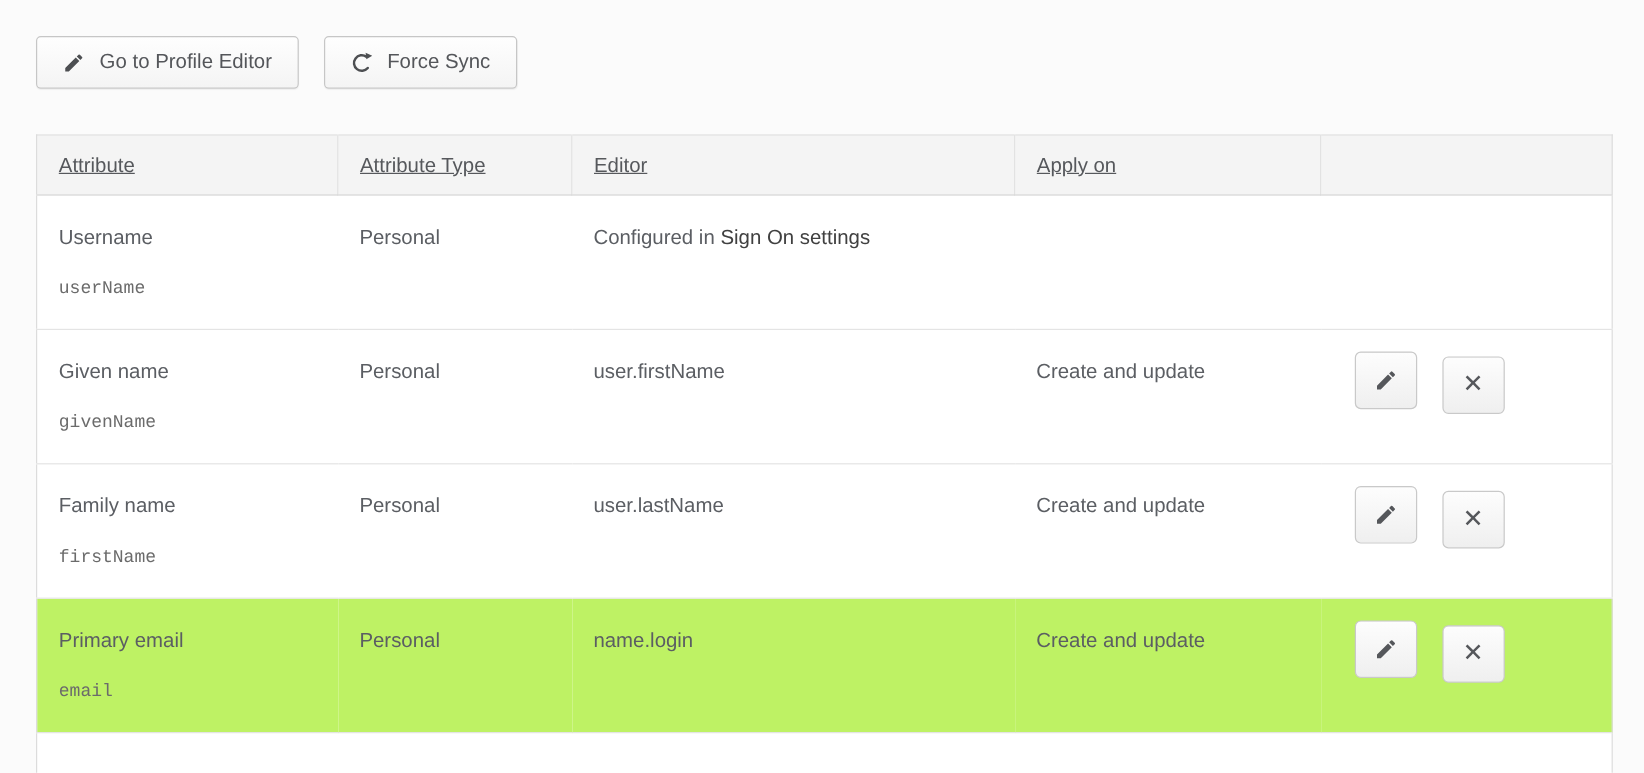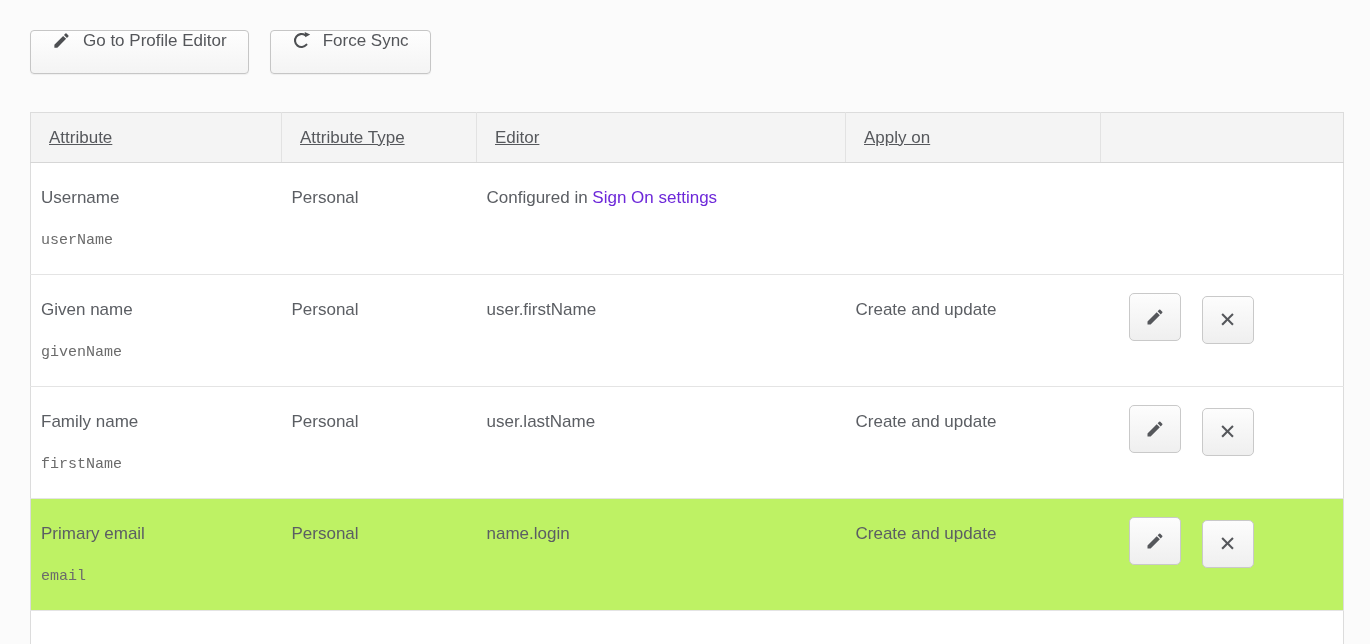--- a/index.html
+++ b/index.html
@@ -12,20 +12,21 @@
     color: #5b5e63;
   }
   
   .toolbar {
     display: flex;
     gap: 21px;
     margin: 30px 0 0 30px;
   }
   .btn {
     display: inline-flex;
+    align-items: center;
     gap: 12px;
     height: 44px;
     padding: 0 21px;
     background: linear-gradient(#fefefe, #f4f4f4);
     border: 1px solid #c6c6c6;
     border-radius: 4px;
     box-shadow: 0 1px 1px rgba(0,0,0,0.05);
     font-family: inherit;
     font-size: 17px;
     color: #54565a;
@@ -52,34 +53,34 @@
     padding: 0 0 0 18px;
     font-weight: 400;
     font-size: 17px;
     color: #56585c;
     text-decoration: underline;
   }
   thead th:last-child { border-right: none; }
   tbody td {
     vertical-align: top;
     height: 112px;
-    padding: 25px 18px 0 10px;
+    padding: 25px 18px 0 18px;
     font-size: 17px;
     color: #5b5e63;
     border-bottom: 1px solid #e4e4e4;
     background: #ffffff;
   }
   tr.highlighted td { background: #bef264; }
   .display-name { margin-bottom: 24px; }
   .var-name {
     font-family: "Liberation Mono", "DejaVu Sans Mono", monospace;
     font-size: 15px;
     color: #6b6b6b;
   }
-  a.value-link { color: #6d28d9; text-decoration: none; cursor: pointer; }
+  a.value-link { color: #404040; text-decoration: none; cursor: pointer; }
   td.actions { padding: 18px 0 0 28px; white-space: nowrap; }
   .icon-btn {
     width: 52px; height: 48px;
     display: inline-flex;
     align-items: center;
     justify-content: center;
     background: linear-gradient(#fdfdfd, #efefef);
     border: 1px solid #c9c9c9;
     border-radius: 5px;
     margin-right: 21px;

